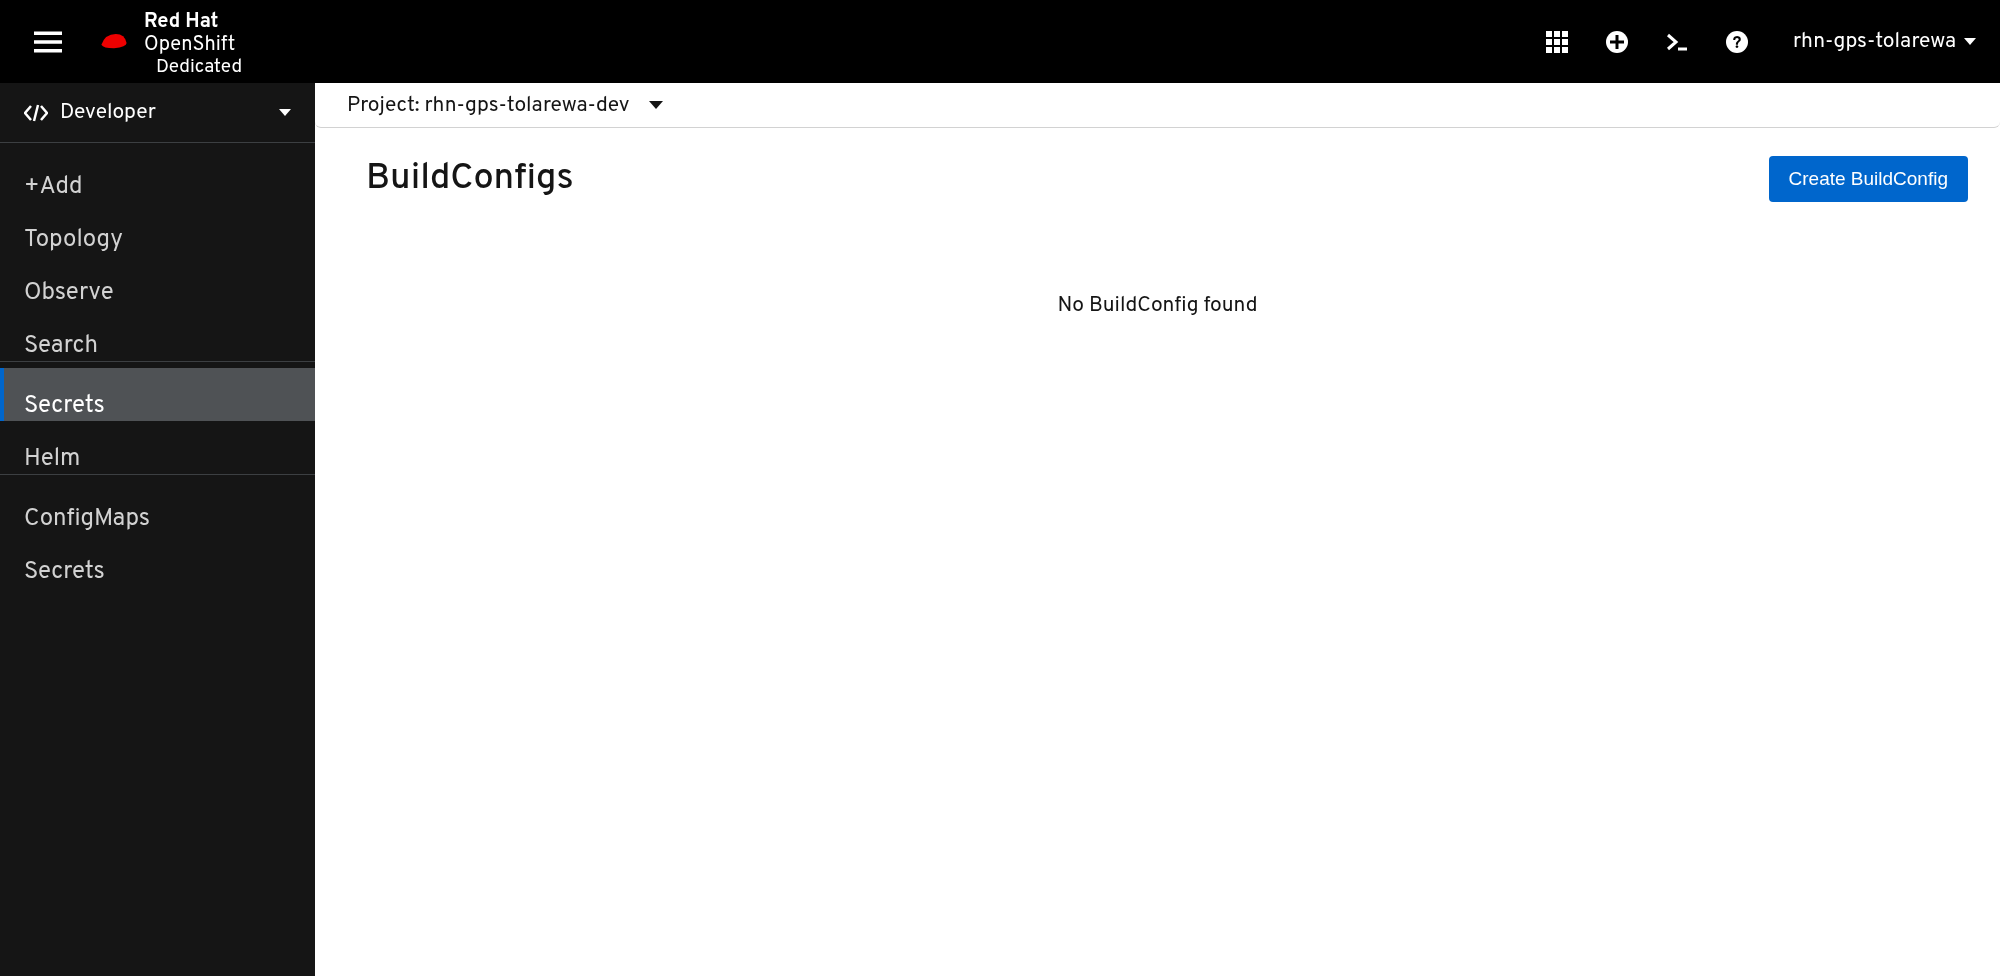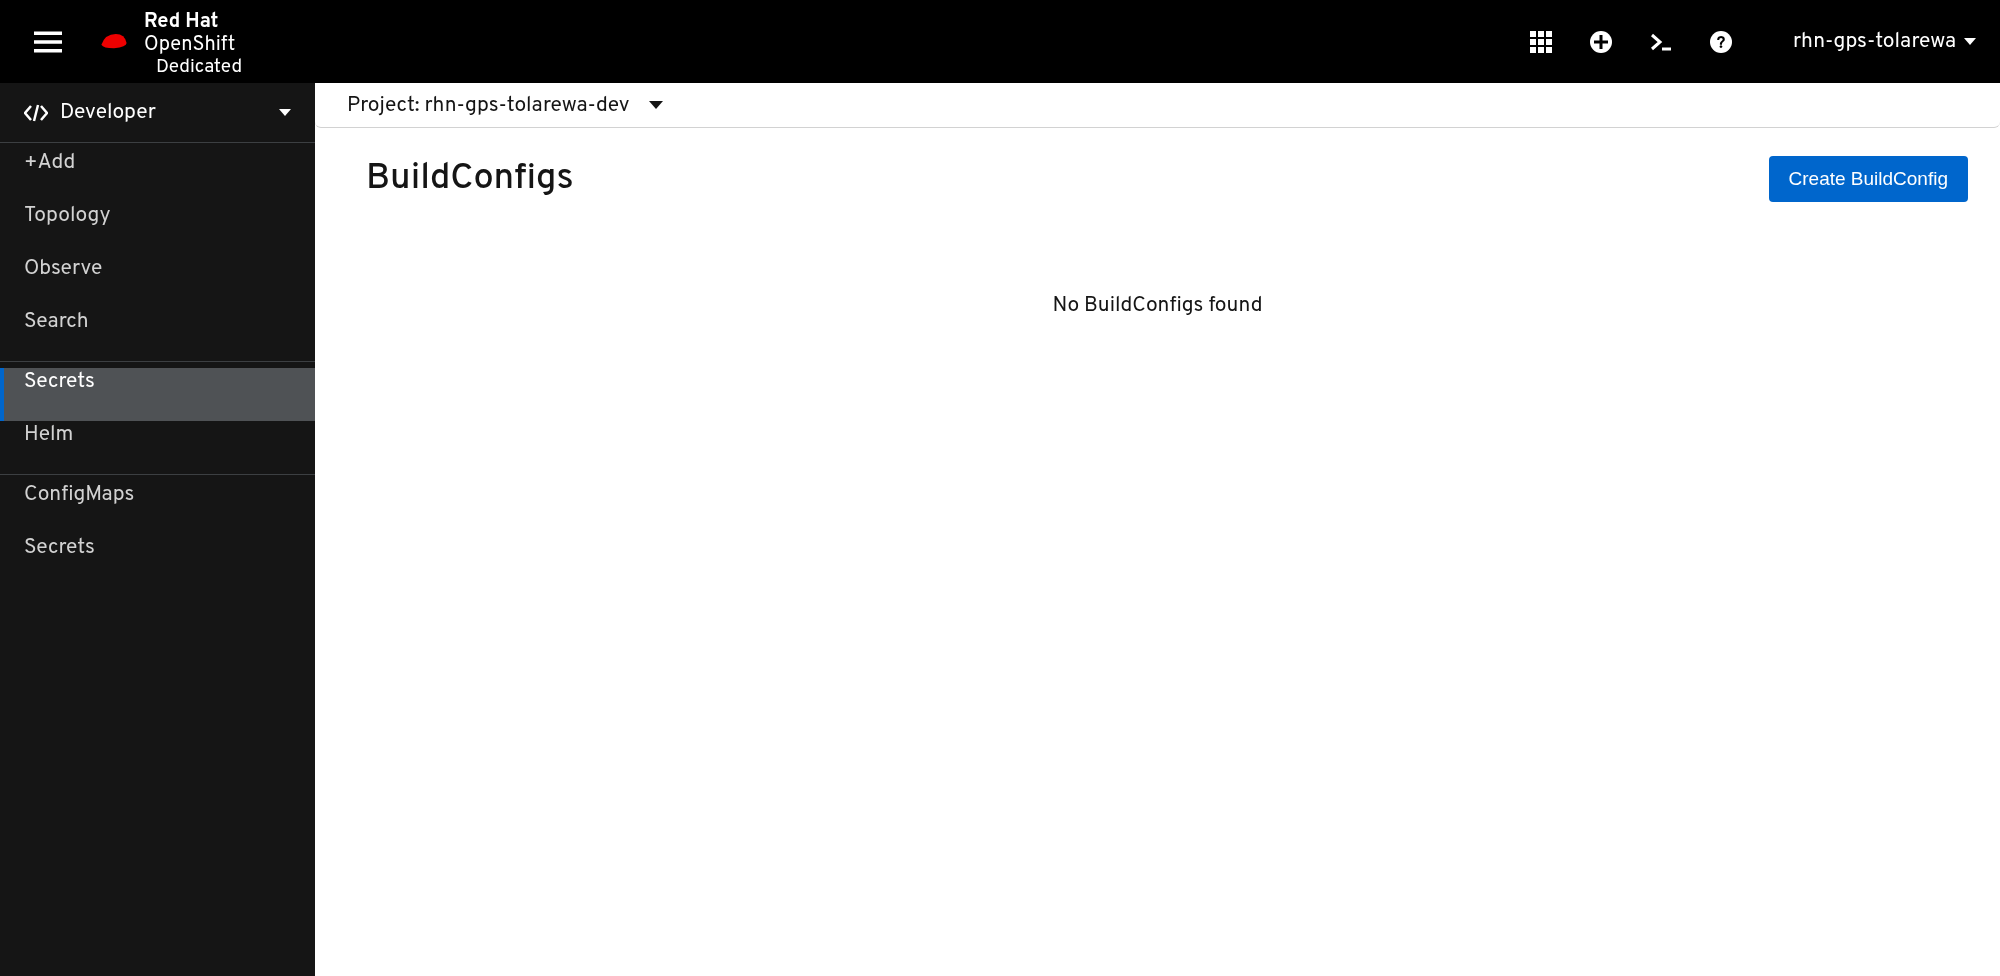--- a/index.html
+++ b/index.html
@@ -62,21 +62,21 @@
   height: 24px;
   display: flex;
   align-items: center;
   justify-content: center;
   cursor: pointer;
 }
 .user-menu {
   display: flex;
   align-items: center;
   gap: 8px;
-  margin-left: 60px;
+  margin-left: 44px;
   font-size: 21px;
   cursor: pointer;
 }
 .caret-down {
   width: 0;
   height: 0;
   border-left: 6px solid transparent;
   border-right: 6px solid transparent;
   border-top: 7px solid #fff;
 }
@@ -105,23 +105,23 @@
   flex: 1;
 }
 .nav-section {
   padding-top: 6px;
   border-bottom: 1px solid #3c3f42;
 }
 .nav-section:last-child { border-bottom: none; }
 .nav-item {
   height: 53px;
   display: flex;
-  align-items: flex-start;
+  align-items: flex-end;
   padding: 0 24px;
-  font-size: 21px;
+  font-size: 24px;
   color: #d2d2d2;
   cursor: pointer;
 }
 .nav-item.active {
   background: #4f5255;
   color: #fff;
   border-left: 4px solid #06c;
   padding-left: 20px;
 }
 .content {
@@ -294,15 +294,15 @@
         <span><span>Project:</span> <span>rhn-gps-tolarewa-dev</span></span>
         <span class="caret-down-dark"></span>
       </div>
     </div>
 
     <div class="page-header">
       <h1 class="page-title">BuildConfigs</h1>
       <button class="create-btn">Create BuildConfig</button>
     </div>
 
-    <div class="empty-state">No BuildConfigs found</div>
+    <div class="empty-state">No BuildConfig found</div>
   </main>
 </div>
 
 </body></html>

